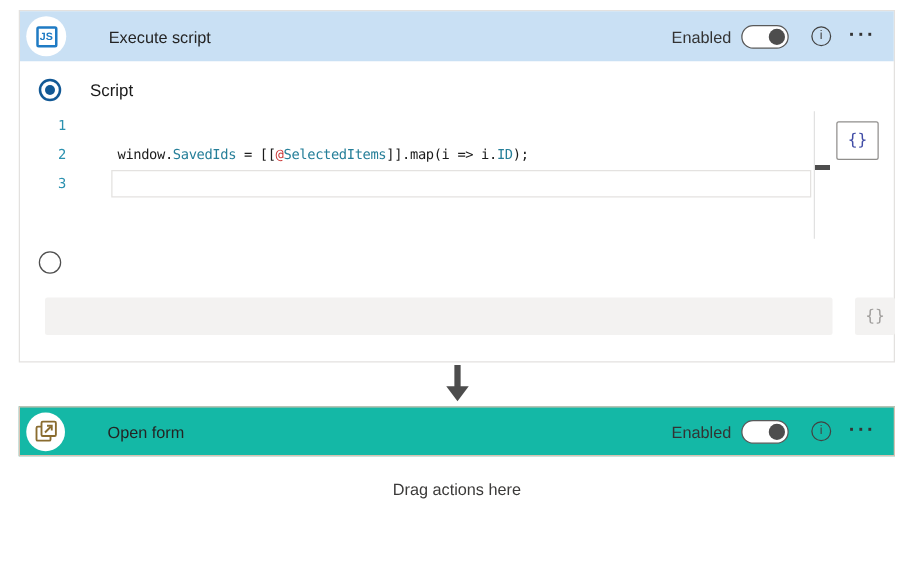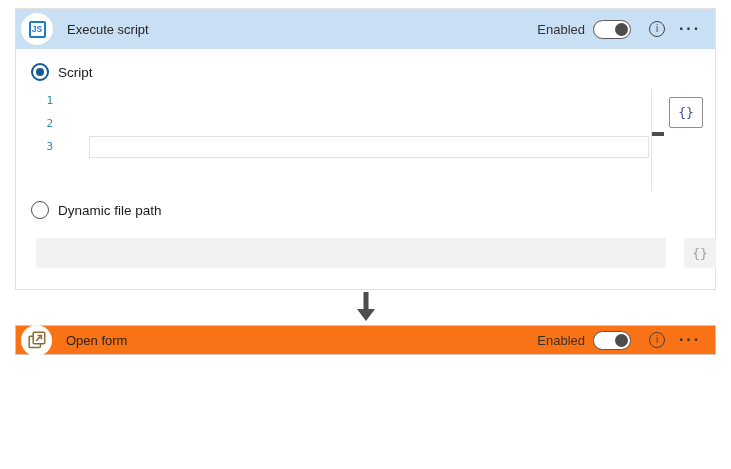--- a/index.html
+++ b/index.html
@@ -3,23 +3,23 @@
 <meta charset="utf-8">
 <style>
   html,body{margin:0;padding:0;background:#fff;}
   .stage{position:relative;width:731px;height:469px;background:#fff;
          font-family:"Liberation Sans",sans-serif;overflow:hidden;}
 
   
   .card{position:absolute;left:15px;width:701px;background:#fff;
         border:1px solid #e3e1df;box-sizing:border-box;}
   .card-execute{top:8px;height:282px;}
-  .card-open{top:325px;height:30px;background:#f97316;border-color:#d9c2b2;}
+  .card-open{top:325px;height:40px;background:#14b8a6;border-color:#d9c2b2;}
 
-  .card-header{display:flex;align-items:center;height:40px;padding:0 14px 0 5px;}
+  .card-header{display:flex;align-items:center;height:40px;padding:0 14px 0 5px;gap:20px;}
   .header-blue{background:#c9e0f4;}
   .card-open .card-header{height:100%;background:transparent;}
 
   .icon-circle{width:32px;height:32px;border-radius:50%;background:#fff;
                display:flex;align-items:center;justify-content:center;flex:0 0 auto;}
   .js-badge{width:17px;height:17px;border:2px solid #1f7bc4;border-radius:2px;
             color:#1f7bc4;font-size:8.5px;font-weight:bold;box-sizing:border-box;
             display:flex;align-items:center;justify-content:center;}
   .card-title{font-size:13px;font-weight:400;color:#242424;margin:0 0 0 14px;}
 
@@ -31,21 +31,21 @@
   .toggle .knob{position:absolute;top:2px;right:2px;width:13px;height:13px;
                 border-radius:50%;background:#4d4d4d;}
   .info-icon{width:16px;height:16px;border:1px solid #424242;border-radius:50%;
              color:#424242;font-size:10px;line-height:14px;text-align:center;
              display:inline-block;box-sizing:border-box;margin-right:14px;cursor:pointer;}
   .more-icon{font-size:16px;font-weight:700;color:#333;letter-spacing:2px;
              line-height:10px;cursor:pointer;}
 
   
   .card-body{position:relative;height:242px;}
-  .radio-row{position:absolute;display:flex;align-items:center;gap:9px;cursor:pointer;text-align:center;}
+  .radio-row{position:absolute;display:flex;align-items:center;gap:23px;cursor:pointer;text-align:center;}
   .row-script{left:15px;top:14px;}
   .row-dynamic{left:15px;top:152px;}
   .radio{width:18px;height:18px;border-radius:50%;box-sizing:border-box;background:#fff;flex:0 0 auto;}
   .radio.checked{border:2px solid #135995;position:relative;}
   .radio.checked::after{content:"";position:absolute;inset:3px;border-radius:50%;background:#135995;}
   .radio.unchecked{border:1.5px solid #4f4f4f;}
   .radio-label{font-size:13.5px;color:#1b1b1b;}
 
   .editor{position:absolute;left:20px;top:40px;width:615px;height:102px;
           border-right:1px solid #e1e1e1;font-family:"DejaVu Sans Mono",monospace;
@@ -107,34 +107,34 @@
       </div>
 
       <div class="editor">
         <div class="current-line"></div>
         <div class="code-row">
           <span class="line-num">1</span>
           <span class="code-text"></span>
         </div>
         <div class="code-row">
           <span class="line-num">2</span>
+          <span class="code-text"><span class="tok-plain">window.</span><span class="tok-member">SavedIds</span><span class="tok-plain"> = [[</span><span class="tok-at">@</span><span class="tok-member">SelectedItems</span><span class="tok-plain">]].map(i =&gt; i.</span><span class="tok-member">ID</span><span class="tok-plain">);</span></span>
         </div>
         <div class="code-row">
           <span class="line-num">3</span>
           <span class="code-text"></span>
         </div>
       </div>
 
       <span class="cursor-mark"></span>
 
       <button class="var-btn">{}</button>
 
       <div class="radio-row row-dynamic">
         <span class="radio unchecked"></span>
-        <span class="radio-label">Dynamic file path</span>
       </div>
 
       <div class="file-input"></div>
       <span class="var-btn-disabled">{}</span>
     </div>
   </section>
 
   <svg class="flow-arrow" width="24" height="30" viewBox="0 0 24 30">
     <rect x="9.5" y="0" width="5" height="18" fill="#4d4d4d"></rect>
     <polygon points="3,17 21,17 12,29" fill="#4d4d4d"></polygon>
@@ -155,14 +155,15 @@
         <span class="enabled-label">Enabled</span>
         <span class="toggle">
           <span class="knob"></span>
         </span>
         <span class="info-icon">i</span>
         <span class="more-icon">···</span>
       </div>
     </header>
   </section>
 
+  <div class="dropzone">Drag actions here</div>
 
 </div>
 
 </body></html>

